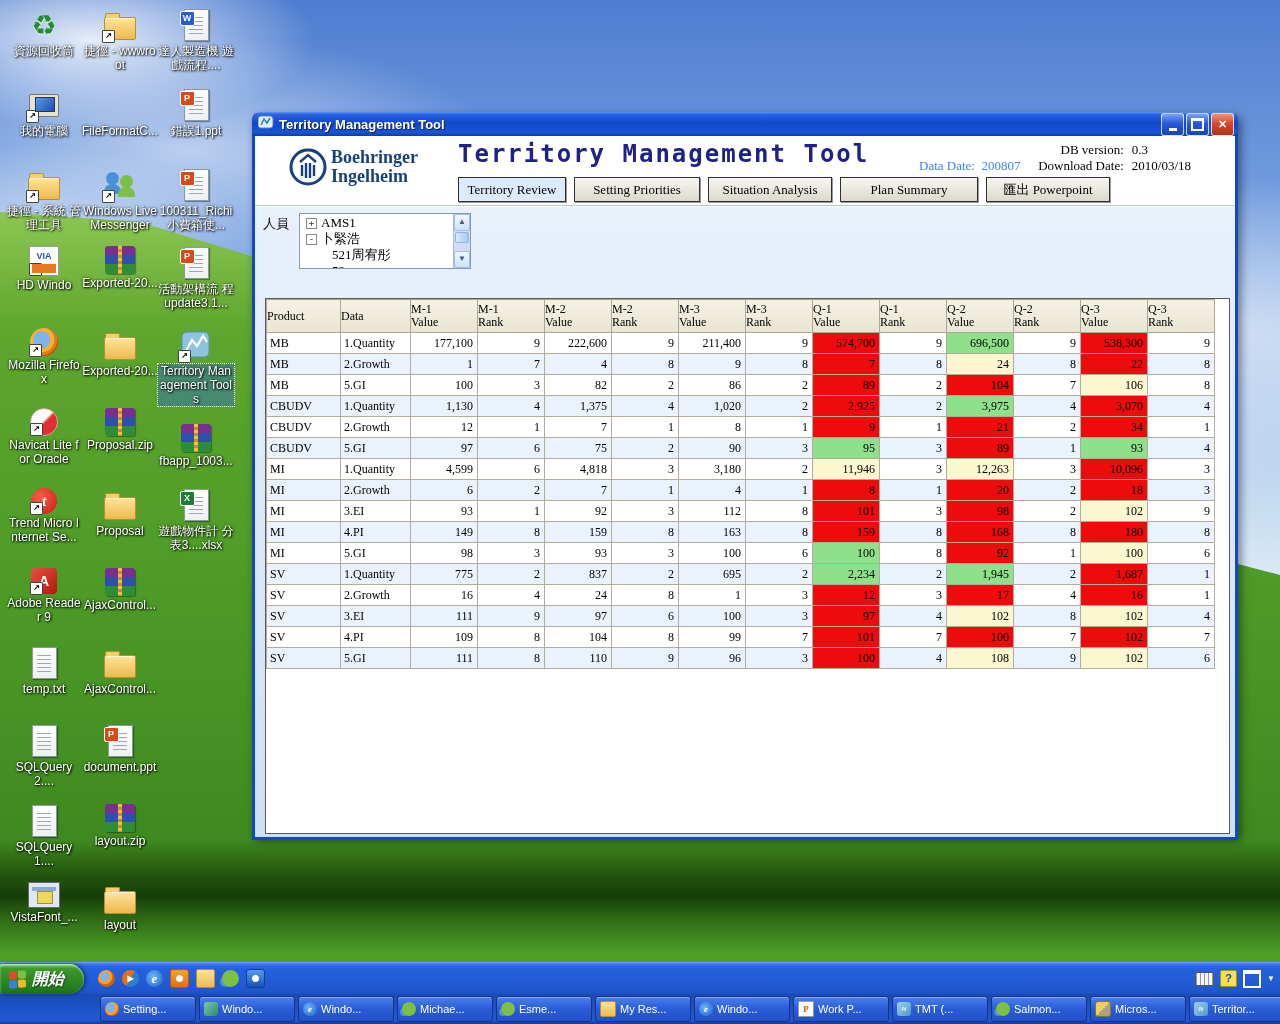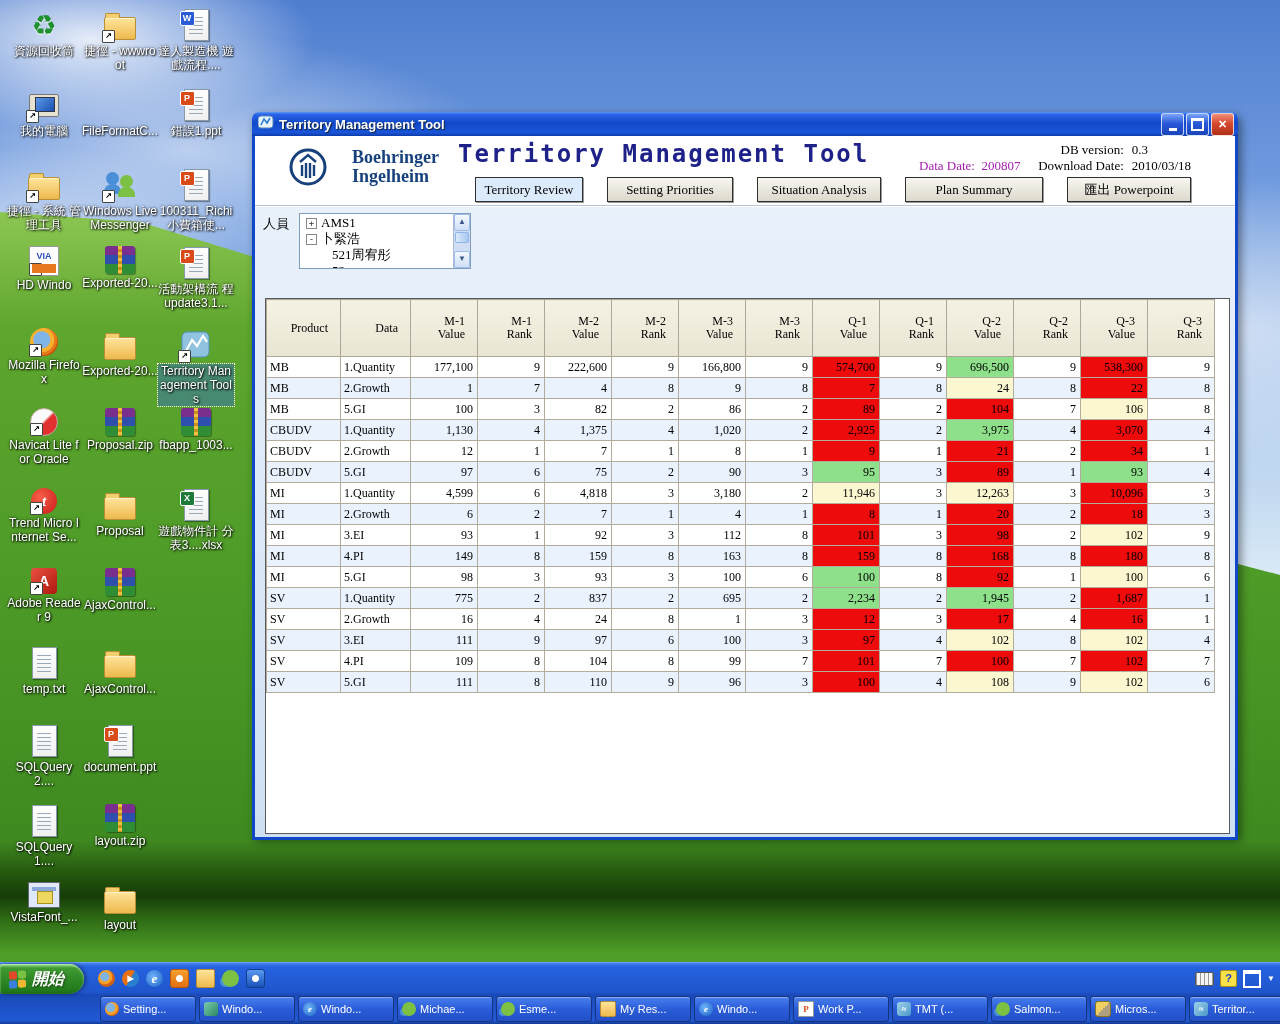--- a/index.html
+++ b/index.html
@@ -54,48 +54,48 @@
   .window{position:absolute;left:252px;top:112px;width:986px;height:725px;z-index:3;box-shadow:3px 4px 10px rgba(0,0,0,.45);border-radius:7px 7px 2px 2px;}
   .titlebar{height:24px;border-radius:7px 7px 0 0;background:linear-gradient(180deg,#5a96f4 0%,#2a63e8 10%,#1048c8 45%,#1a54d8 85%,#0c3ca8 100%);display:flex;align-items:center;padding:0 4px 0 6px;}
   .titlebar .wtitle{flex:1;color:#fff;font:bold 13px "Liberation Sans",sans-serif;text-shadow:1px 1px 1px #123;margin-left:5px;}
   .wbtn{width:21px;height:21px;margin-left:2px;border:1px solid rgba(255,255,255,.75);border-radius:3px;display:flex;align-items:center;justify-content:center;color:#fff;font:bold 11px "Liberation Sans",sans-serif;}
   .wbtn.min,.wbtn.max{background:linear-gradient(180deg,#7aa4f8,#2858d8 45%,#1a44b8);}
   .wbtn.close{background:linear-gradient(180deg,#f09078,#d6492f 45%,#b03018);}
   .wbtn.min span{display:block;width:8px;height:3px;background:#fff;margin-top:10px;}
   .wbtn.max span{display:block;width:9px;height:8px;border:2px solid #fff;border-top-width:3px;}
   .wbody{height:701px;border:3px solid #1048c8;border-top:none;background:#ece9d8;position:relative;}
   .hdr{height:69px;background:#fff;position:relative;border-bottom:1px solid #b8c4d8;}
-  .brand{position:absolute;left:32px;top:10px;display:flex;align-items:center;gap:23px;}
+  .brand{position:absolute;left:32px;top:10px;display:flex;align-items:center;gap:2px;}
   .brand svg{display:block;}
   .brand .bt{font:bold 18px/19px "Liberation Serif",serif;color:#16417c;}
   .apptitle{position:absolute;left:203px;top:4px;font:bold 24px "DejaVu Sans Mono",monospace;letter-spacing:2px;color:#1e2288;}
-  .navrow{position:absolute;left:220px;top:41px;display:flex;gap:24px;text-align:center;}
+  .navrow{position:absolute;left:203px;top:41px;display:flex;gap:8px;text-align:center;}
   .navbtn{height:23px;border:1px solid #303030;background:linear-gradient(180deg,#f8f6f0,#dcd8cc);font:13px "Liberation Serif",serif;display:flex;align-items:center;justify-content:center;box-shadow:1px 1px 0 #999;}
   .navbtn.active{background:#dcebfc;}
-  .ddate{position:absolute;left:664px;top:22px;font:13px "Liberation Serif",serif;color:#a21caf;}
+  .ddate{position:absolute;left:664px;top:22px;font:13px "Liberation Serif",serif;color:#3b82f6;}
   .dright{position:absolute;right:44px;top:6px;font:13px/16px "Liberation Serif",serif;display:grid;grid-template-columns:auto auto;column-gap:8px;}
   .dright .lab{text-align:right;}
   .content{position:absolute;top:70px;bottom:0;left:0;right:0;background:linear-gradient(180deg,#e9f1fb,#cfdff3);border-top:1px solid #fff;}
   .peoplerow{position:absolute;left:8px;top:6px;display:flex;align-items:flex-start;}
   .peoplelabel{font:13px "Liberation Serif",serif;margin:2px 10px 0 0;}
   .tree{width:170px;height:54px;background:#fff;border:1px solid #7f9db9;display:flex;overflow:hidden;}
   .treelist{flex:1;overflow:hidden;padding-top:1px;font:13px/16px "Liberation Serif",serif;}
   .titem{height:16px;display:flex;align-items:center;white-space:nowrap;}
   .tgl{width:9px;height:9px;border:1px solid #888;background:#fff;font:9px/8px "DejaVu Sans Mono",monospace;text-align:center;margin:0 4px 0 6px;color:#333;}
   .titem.lvl1{padding-left:32px;}
   .treesb{width:16px;background:#d0ddf2;border-left:1px solid #aabbd8;display:flex;flex-direction:column;}
   .sbbtn{height:15px;background:linear-gradient(180deg,#f4f8fe,#cfe0f6);border:1px solid #9ebdec;border-radius:2px;color:#3a5a8c;font-size:8px;line-height:13px;text-align:center;}
   .sbthumb{height:9px;margin:1px;background:linear-gradient(90deg,#dcea fb,#a8c8f0);background:linear-gradient(90deg,#dceafb,#a8c8f0);border:1px solid #90b4e8;border-radius:2px;}
   .sbspace{flex:1;}
   .tabs{position:absolute;left:10px;top:44px;display:flex;align-items:flex-end;height:24px;}
   .tab{height:20px;margin-right:2px;background:linear-gradient(180deg,#fefefe,#e8e5d6);border:1px solid #919b9c;border-bottom:none;border-radius:3px 3px 0 0;font:13px/20px "Liberation Serif",serif;text-align:center;width:92px;}
   .tab.active{height:22px;width:84px;background:#fcfbf4;border-top:3px solid #eb8f1f;font-weight:normal;position:relative;z-index:2;}
   .tablepanel{position:absolute;left:10px;top:91px;width:963px;height:534px;background:#fff;border:1px solid #5a5a5a;overflow:hidden;}
   table.grid{border-collapse:collapse;table-layout:fixed;}
-  .grid th{height:32px;background:linear-gradient(180deg,#f5f2e4,#e9e5d3);border:1px solid #aca899;font:12px/13px "Liberation Serif",serif;font-weight:normal;text-align:right;padding:12px;}
+  .grid th{height:32px;background:linear-gradient(180deg,#f5f2e4,#e9e5d3);border:1px solid #aca899;font:12px/13px "Liberation Serif",serif;font-weight:normal;text-align:left;padding:0;}
   .grid td{height:20px;border:1px solid #b3ab9b;font:12px "Liberation Serif",serif;padding:0 3px;overflow:hidden;white-space:nowrap;background:#fff;}
   .grid tbody tr:nth-child(even) td{background:#e9f2fd;}
   .grid td.num{text-align:right;padding-right:4px;}
   .grid td.cr{background:#ed0b0b!important;}
   .grid td.cg{background:#8fe08a!important;}
   .grid td.cy{background:#fbf7d0!important;}
   .grid td.selcell{background:#316ac5!important;}
   
   .taskbar{position:absolute;left:0;bottom:0;width:1280px;height:61px;z-index:5;display:flex;background:linear-gradient(180deg,#4a84f0 0%,#2663e0 6%,#1f55cc 48%,#1a4ab8 52%,#2159d4 94%,#123a94 100%);box-shadow:0 -1px 0 #6a9af8;}
   .tbleft{flex:1;display:flex;flex-direction:column;}
@@ -227,21 +227,21 @@
     <div class="dicon" style="left:0px;top:408px">
       <div class="art navicat">
         <span class="sc">↗</span>
       </div>
       <div class="lbl">Navicat Lite for Oracle</div>
     </div>
     <div class="dicon" style="left:76px;top:408px">
       <div class="art rar"></div>
       <div class="lbl">Proposal.zip</div>
     </div>
-    <div class="dicon" style="left:152px;top:408px">
+    <div class="dicon" style="left:152px;top:424px">
       <div class="art rar"></div>
       <div class="lbl">fbapp_1003...</div>
     </div>
     <div class="dicon" style="left:0px;top:488px">
       <div class="art trend">
         <span class="sc">↗</span>
       </div>
       <div class="lbl">Trend Micro Internet Se...</div>
     </div>
     <div class="dicon" style="left:76px;top:488px">
@@ -424,21 +424,21 @@
               </tr>
             </thead>
           <tbody>
               <tr>
                 <td class="">MB</td>
                 <td>1.Quantity</td>
                 <td class="num ">177,100</td>
                 <td class="num ">9</td>
                 <td class="num ">222,600</td>
                 <td class="num ">9</td>
-                <td class="num ">166,800</td>
+                <td class="num ">211,400</td>
                 <td class="num ">9</td>
                 <td class="num cr">574,700</td>
                 <td class="num ">9</td>
                 <td class="num cg">696,500</td>
                 <td class="num ">9</td>
                 <td class="num cr">538,300</td>
                 <td class="num ">9</td>
               </tr>
               <tr>
                 <td class="">MB</td>

